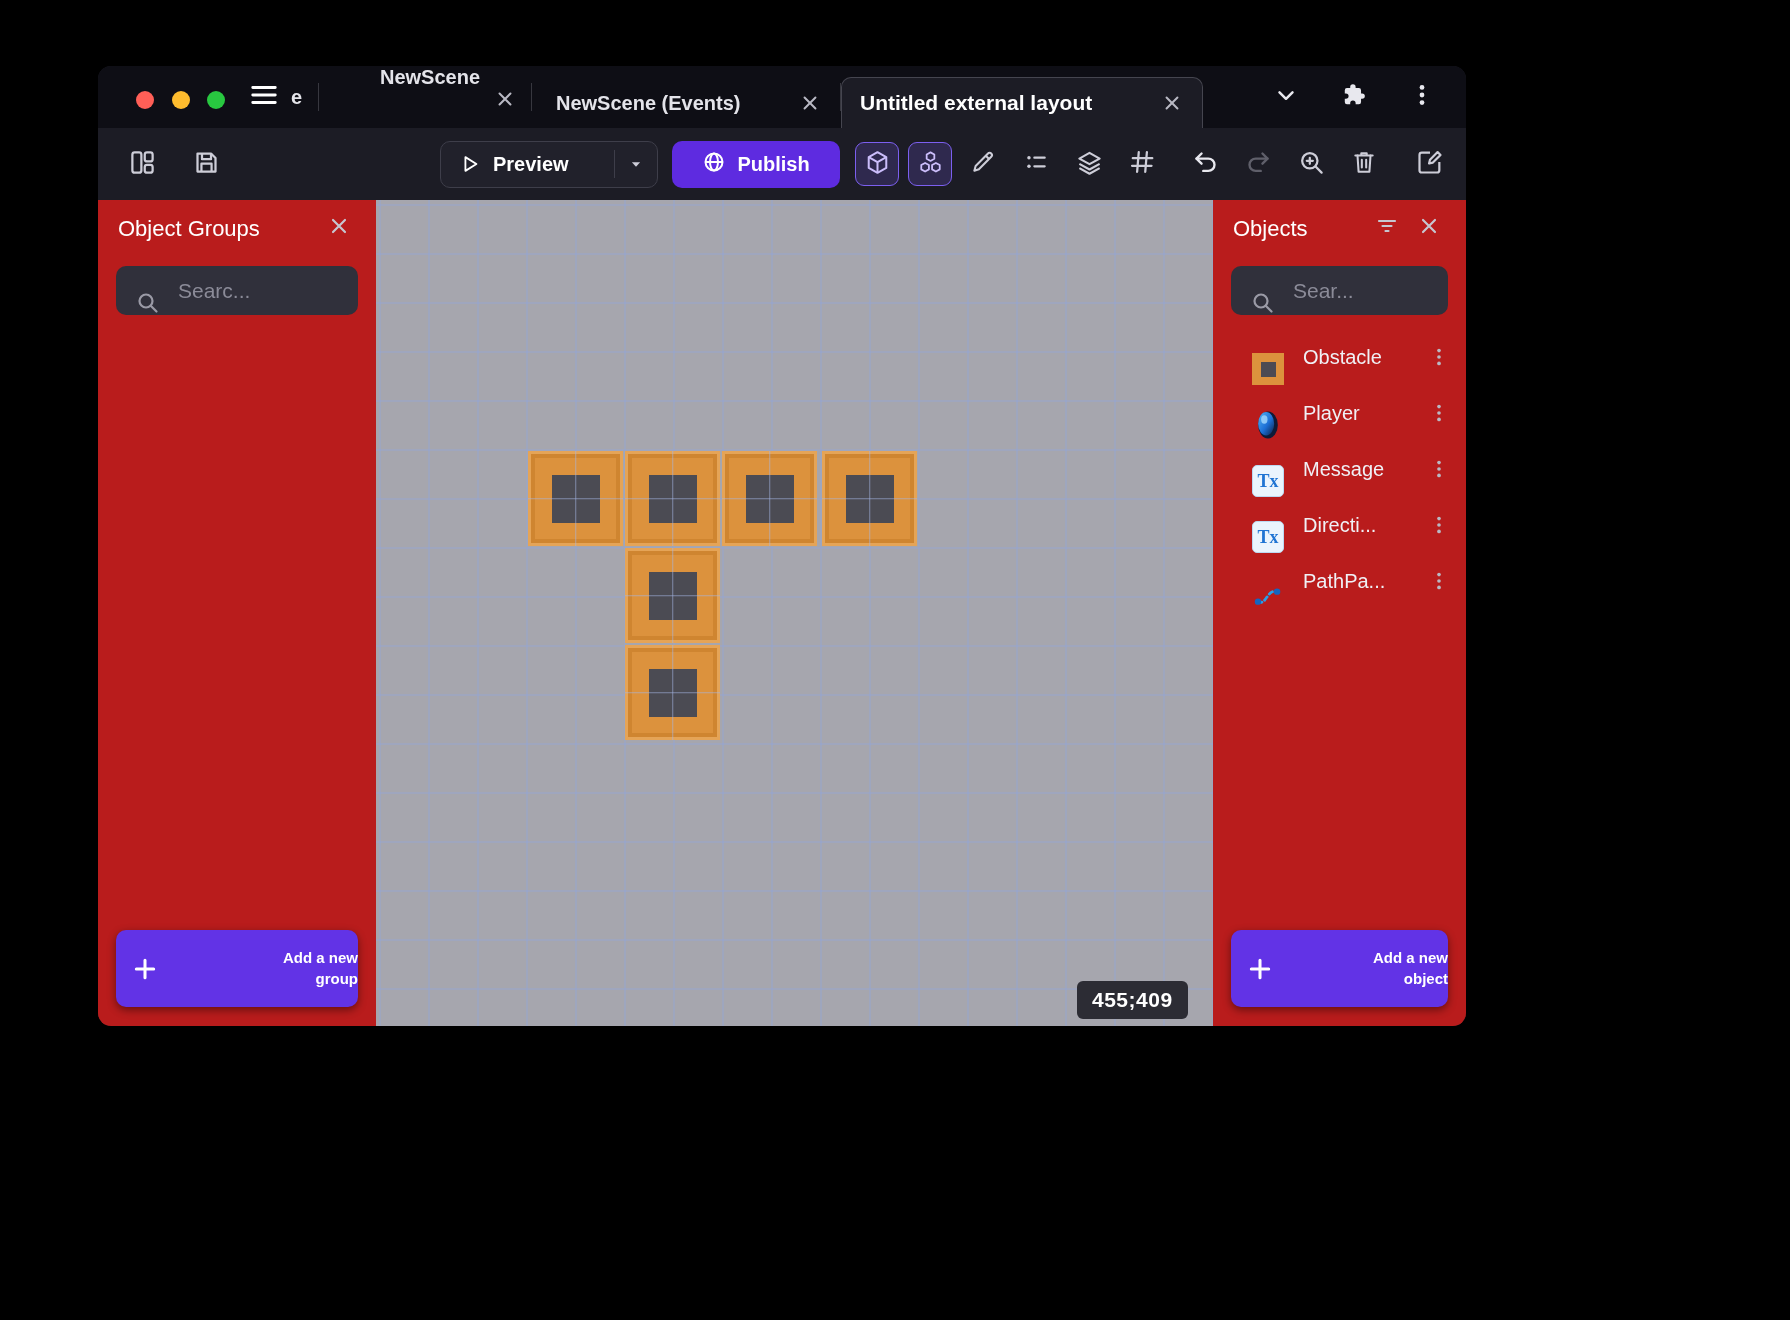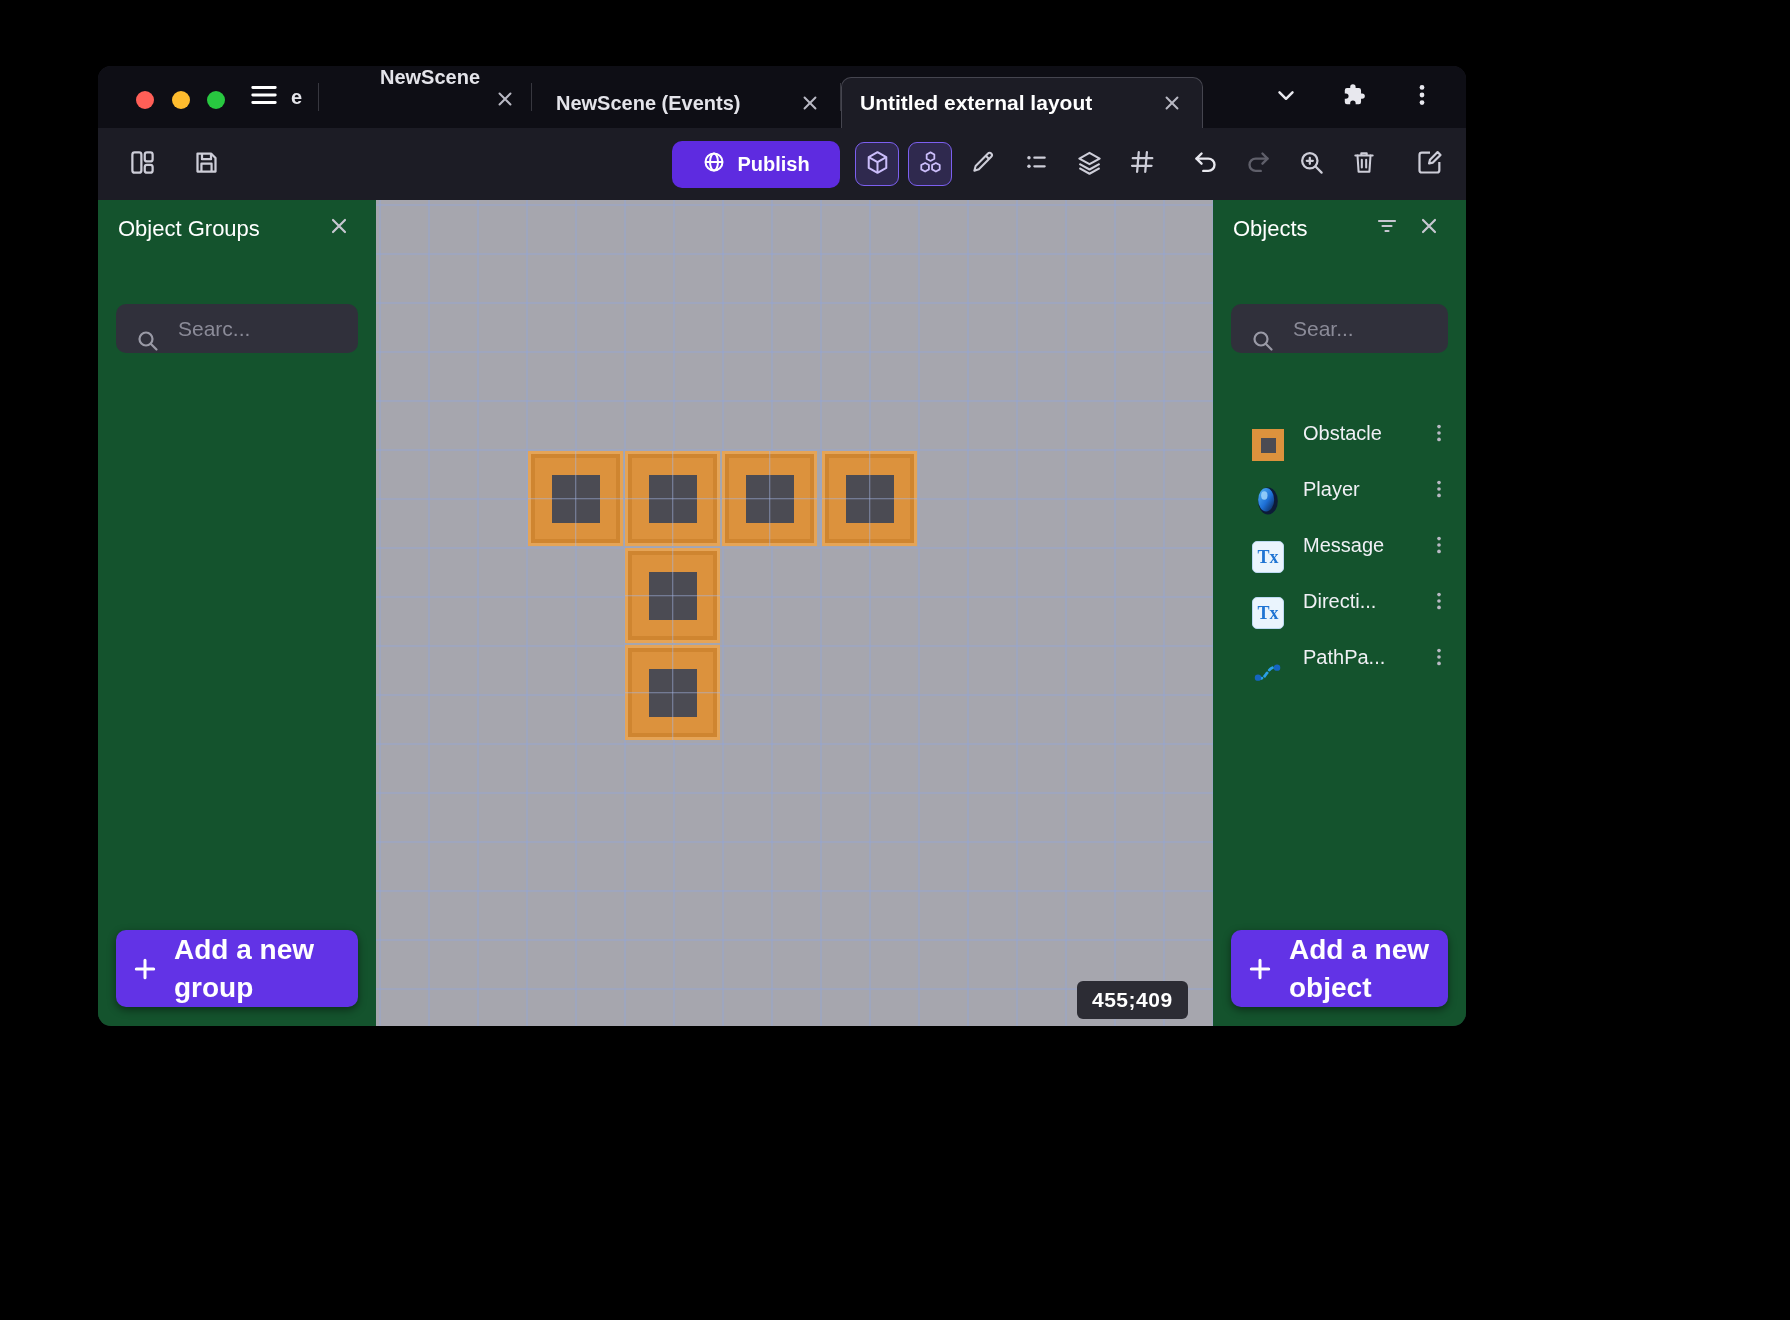--- a/index.html
+++ b/index.html
@@ -41,36 +41,36 @@
   .btn-publish{position:absolute;left:574px;height:47px;width:168px;display:flex;align-items:center;justify-content:center;gap:11px;
     background:#5e2be0;border-radius:10px;color:#fff;font-weight:700;font-size:20px;}
   .tool-icons{position:absolute;left:757px;display:flex;gap:9px;align-items:center;}
   .toggle-on{background:rgba(124,96,244,0.20);border:1.5px solid #7c5ff0;color:#cbbdfa;}
   .dim{color:#5f5f6a;}
   .m-undo{margin-left:10px;}
   .m-edit{margin-left:13px;}
 
   
   .content{display:flex;height:826px;}
-  .panel{background:#14532d;display:flex;flex-direction:column;gap:38px;}
+  .panel{background:#b91c1c;display:flex;flex-direction:column;}
   .panel-left{width:278px;}
   .panel-right{width:253px;}
   .panel-head{height:58px;display:flex;align-items:center;padding:0 20px;color:#fff;font-size:22px;font-weight:500;}
   .panel-head .spacer{flex:1;}
   .ph-ic{width:34px;height:34px;display:flex;align-items:center;justify-content:center;color:#c6c6d0;}
   .searchbox{position:relative;margin:8px 18px 0 18px;height:49px;background:#30303b;border-radius:10px;display:flex;align-items:center;}
   .searchbox svg{position:absolute;left:20px;color:#9a9aa6;}
   .searchbox input{background:transparent;border:none;outline:none;color:#e8e8ee;font-size:21px;width:100%;
     padding-left:62px;font-family:inherit;}
   .searchbox input::placeholder{color:#8b8b98;}
   .grow{flex:1;}
   .add-btn{margin:0 18px 19px 18px;height:77px;background:#6233e6;border-radius:10px;display:flex;align-items:center;
     color:#fff;box-shadow:0 3px 8px rgba(0,0,0,.45);}
   .add-btn .plus{width:58px;display:flex;align-items:center;justify-content:center;}
-  .add-btn .txt{flex:1;text-align:left;font-weight:700;font-size:28px;line-height:1.35;padding-right:14px;}
+  .add-btn .txt{flex:1;text-align:right;font-weight:700;font-size:15px;line-height:1.35;padding-right:0;}
 
   
   .obj-list{margin-top:14px;}
   .obj-row{height:56px;display:flex;align-items:center;padding:0 16px 0 38px;gap:18px;}
   .obj-ic{width:34px;height:34px;display:flex;align-items:center;justify-content:center;flex:0 0 34px;margin-top:24px;}
   .obj-label{color:#f0f0f5;font-size:20px;white-space:nowrap;overflow:hidden;}
   .obj-kebab{margin-left:auto;color:#b9b9c4;display:flex;align-items:center;}
   .txicon{width:32px;height:32px;background:#eaf4fd;border-radius:5px;display:flex;align-items:center;justify-content:center;
     font-family:"Liberation Serif","DejaVu Serif",serif;font-weight:700;color:#1f74d3;font-size:18px;border:1px solid #bcd9f2;}
   .obstacle-mini{width:32px;height:32px;background:#dc923d;display:flex;align-items:center;justify-content:center;}
@@ -186,20 +186,34 @@
         <span>
           <svg width="27" height="27" viewBox="0 0 24 24" fill="none" stroke="currentColor" stroke-width="2" stroke-linejoin="round">
               <path d="M4 4h12l4 4v12H4z"></path>
               <path d="M8 4v5h8V4"></path>
               <path d="M7.5 20v-7h9v7"></path>
             </svg>
         </span>
       </div>
     </div>
 
+    <div class="btn-preview">
+      <span class="play">
+        <svg width="22" height="22" viewBox="0 0 24 24" fill="none" stroke="#fff" stroke-width="2" stroke-linejoin="round">
+            <path d="M7 4.5l12 7.5-12 7.5z"></path>
+          </svg>
+      </span>
+      <span class="lbl">Preview</span>
+      <span class="vsep"></span>
+      <span class="caret">
+        <svg width="18" height="18" viewBox="0 0 24 24" fill="currentColor">
+            <path d="M6.5 9.5l5.5 6 5.5-6z"></path>
+          </svg>
+      </span>
+    </div>
 
     <div class="btn-publish">
       <span>
         <svg width="24" height="24" viewBox="0 0 24 24" fill="none" stroke="#fff" stroke-width="2">
             <circle cx="12" cy="12" r="8.5"></circle>
             <path d="M3.5 12h17"></path>
             <ellipse cx="12" cy="12" rx="4" ry="8.5"></ellipse>
           </svg>
       </span>
       <span>Publish</span>

